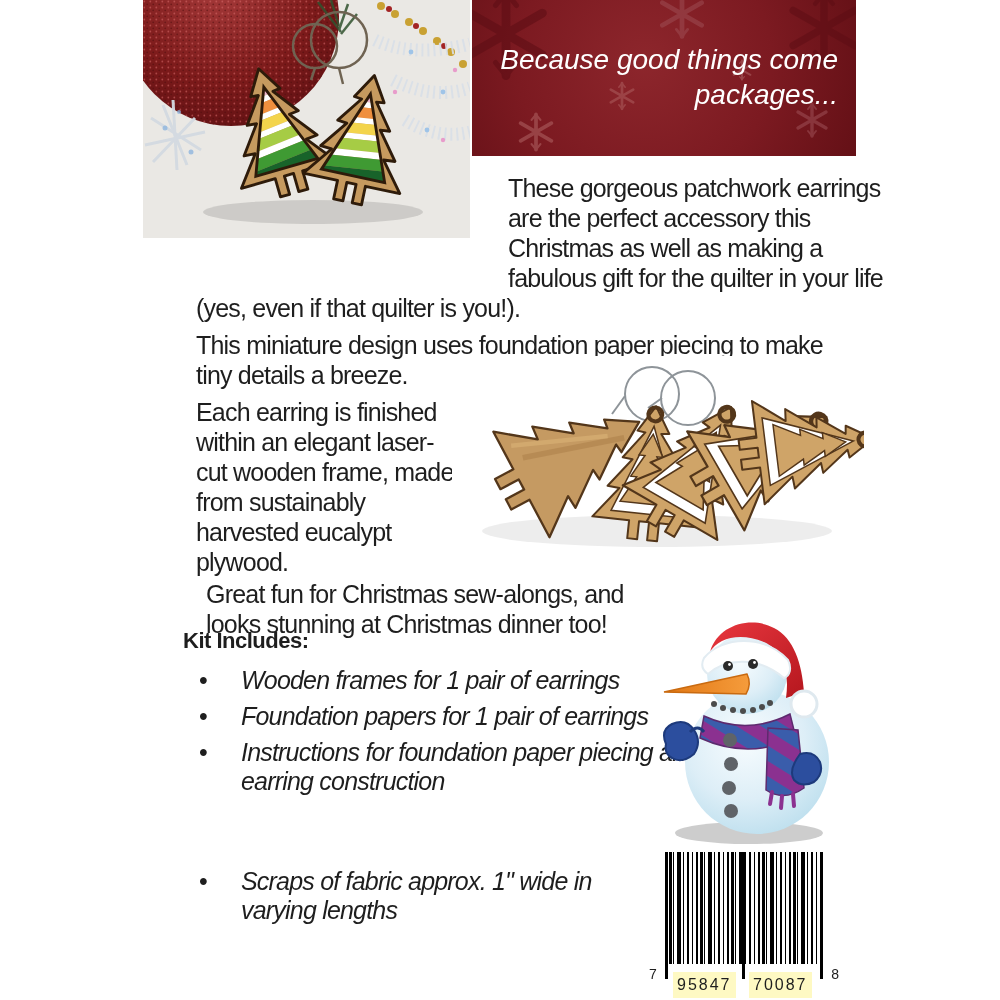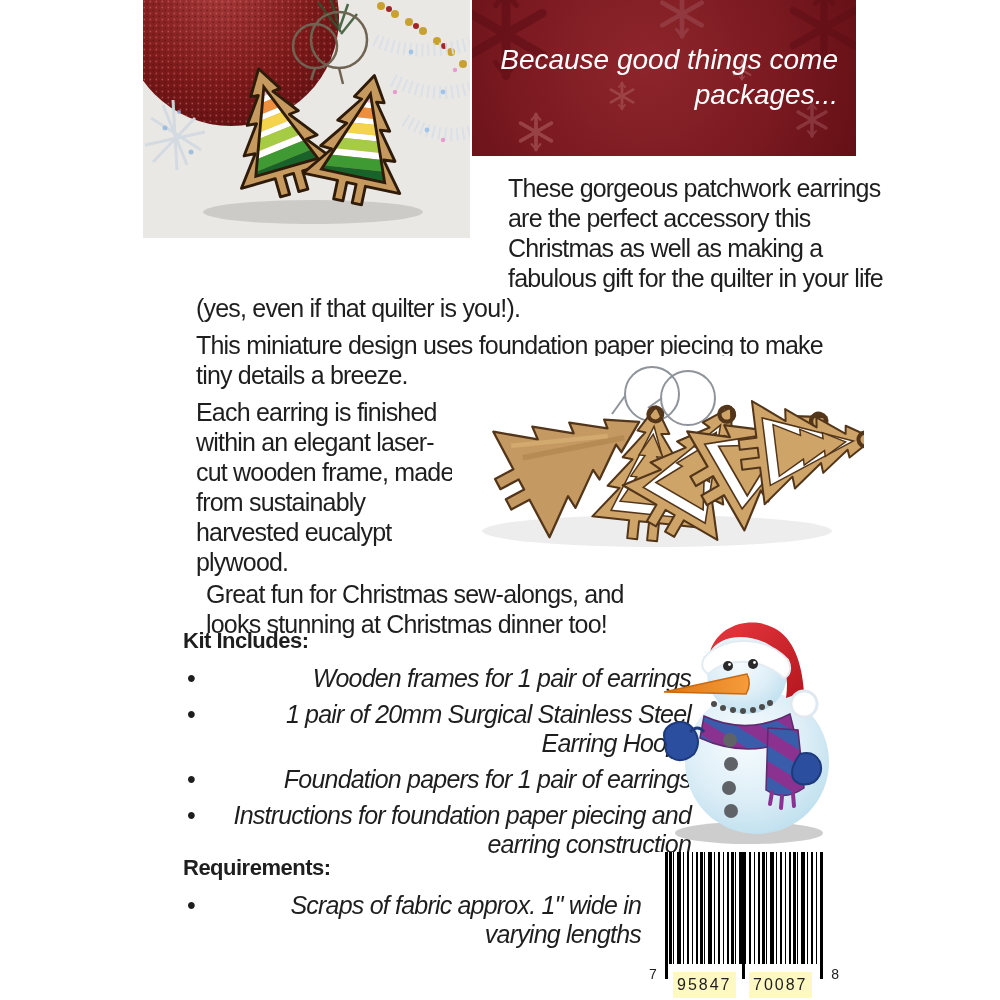--- a/index.html
+++ b/index.html
@@ -12,21 +12,21 @@
   .para{position:absolute;font-size:25px;letter-spacing:-0.8px;line-height:30px;margin:13px;}
   #para1{left:183px;top:160px;width:712px;}
   #para1 .wrap-spacer{float:left;width:312px;height:92px;}
   #para2{left:183px;top:317px;width:652px;}
   #para3{left:183px;top:384px;width:266px;}
   #para4{left:193px;top:566px;width:432px;}
   .section{position:absolute;left:183px;}
   #kit-section{top:628px;width:560px;}
   #req-section{top:855px;width:560px;}
   .sec-heading{font-size:22px;font-weight:bold;letter-spacing:-0.5px;margin:0 0 10px 0;}
-  .blist{list-style:none;margin:0;padding:0;font-style:italic;font-size:25px;letter-spacing:-0.8px;text-align:right;}
+  .blist{list-style:none;margin:12px;padding:0;font-style:italic;font-size:25px;letter-spacing:-0.8px;}
   .blist li{position:relative;padding-left:46px;line-height:29px;margin-bottom:7px;}
   .blist li::before{content:"\2022";position:absolute;left:4px;font-style:normal;}
   #kit-section .blist li{width:462px;}
   #req-section .blist li{width:412px;}
   
   .banner{
     position:absolute;left:472px;top:0;width:384px;height:156px;
     background:radial-gradient(circle at 45% 40%, #8d262c 0%, #7c1a21 55%, #641016 100%);
     overflow:hidden;box-sizing:border-box;
     display:flex;flex-direction:column;justify-content:center;align-items:flex-end;
@@ -224,21 +224,20 @@
   <use href="#treeFrame" transform="translate(196,128) rotate(6)"></use>
   <use href="#treeFrame" transform="translate(238,122) rotate(30) scale(1.05)"></use>
   <use href="#treeFrame" transform="translate(300,104) rotate(60) scale(1.1)"></use>
   <use href="#treeFrame" transform="translate(344,92) rotate(83) scale(1.0)"></use>
 </svg>
 
 <div class="section" id="kit-section">
   <h2 class="sec-heading">Kit Includes:</h2>
   <ul class="blist">
     <li>Wooden frames for 1 pair of earrings</li>
-    <li>1 pair of 20mm Surgical Stainless Steel Earring Hoops</li>
     <li>Foundation papers for 1 pair of earrings</li>
     <li>Instructions for foundation paper piecing and earring construction</li>
   </ul>
 </div>
 
 <svg id="snowman" class="ill" width="190" height="235" viewBox="0 0 190 235">
   <defs>
     <radialGradient id="snowG" cx="42%" cy="35%" r="75%">
       <stop offset="0" stop-color="#f7fcfe"></stop>
         <stop offset="0.55" stop-color="#ddeef7"></stop>
@@ -300,21 +299,20 @@
 
   <g fill="#5f6368">
     <circle cx="78" cy="128" r="7"></circle>
       <circle cx="79" cy="152" r="7"></circle>
     <circle cx="77" cy="176" r="7"></circle>
       <circle cx="79" cy="199" r="7"></circle>
   </g>
 </svg>
 
 <div class="section" id="req-section">
-  <h2 class="sec-heading">Requirements:</h2>
   <ul class="blist">
     <li>Scraps of fabric approx. 1" wide in varying lengths</li>
   </ul>
 </div>
 
 <div class="barcode">
   <div class="bars"></div>
   <div class="guard g-left"></div>
   <div class="guard g-mid"></div>
   <div class="guard g-right"></div>

